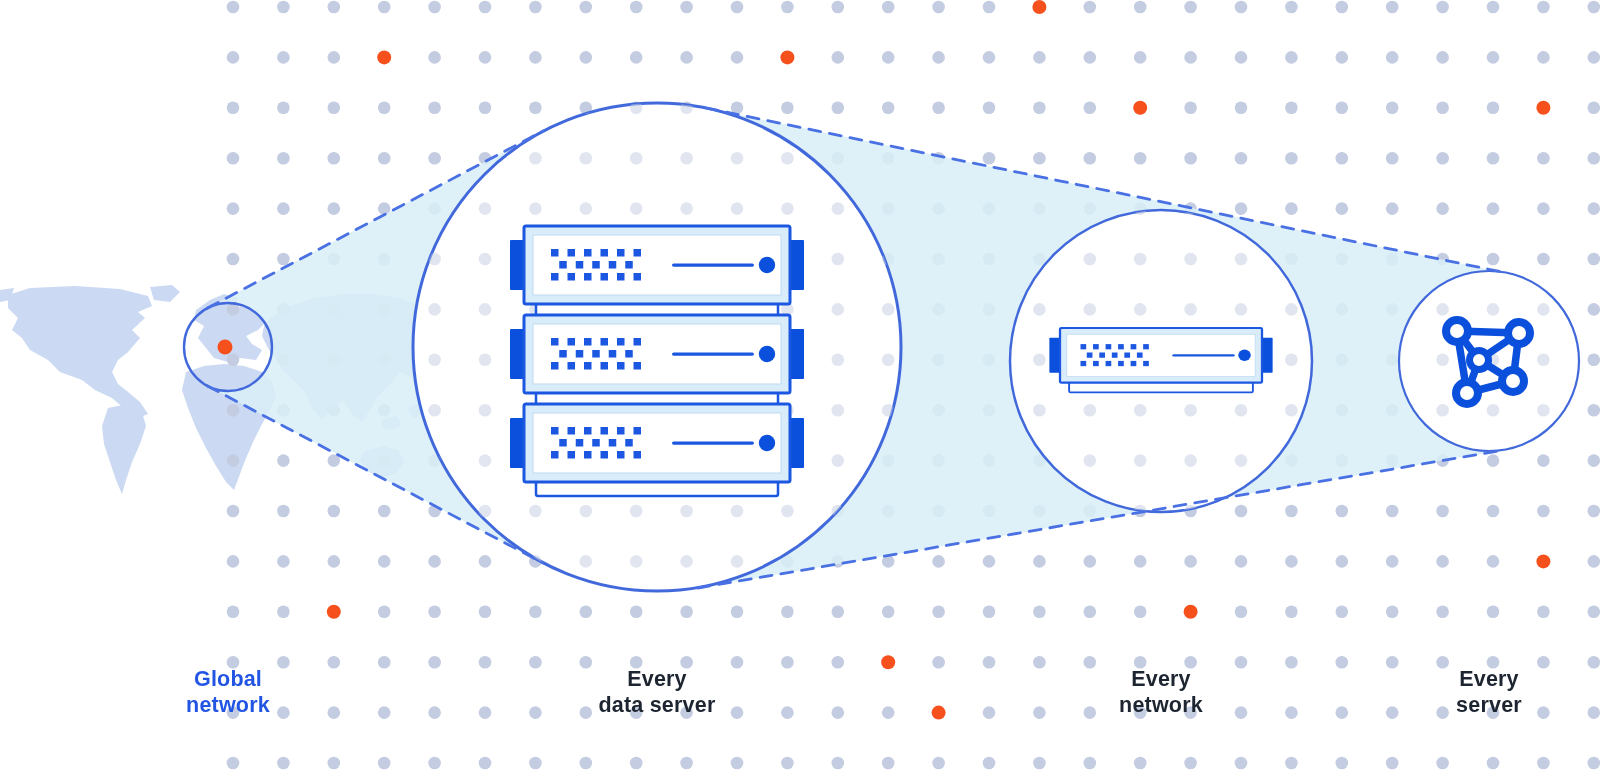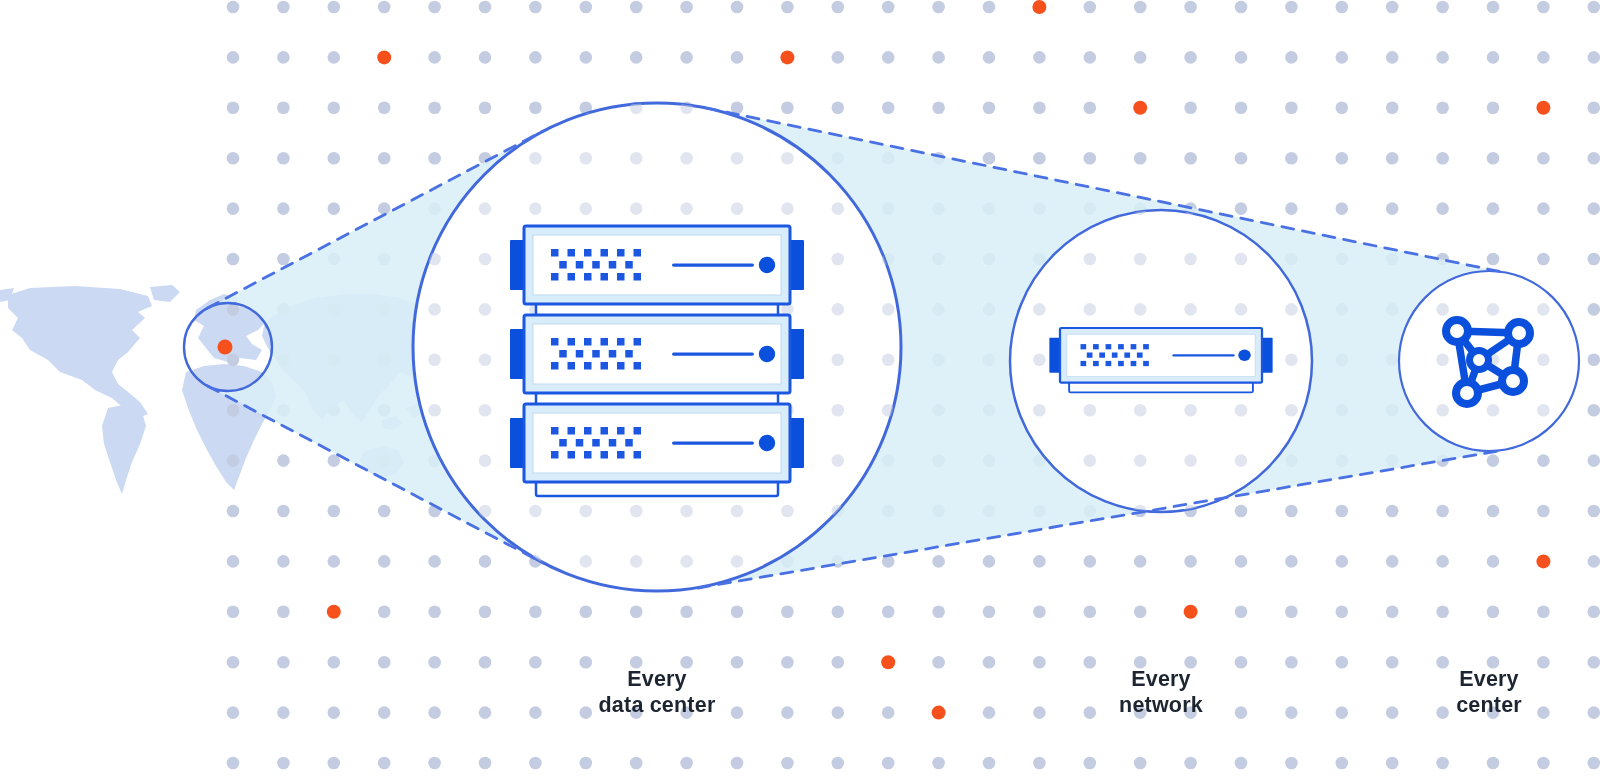--- a/index.html
+++ b/index.html
@@ -1024,25 +1024,29 @@
     <line class="mesh-line" x1="1479" y1="360" x2="1467" y2="393"></line>
     <line class="mesh-line" x1="1479" y1="360" x2="1513" y2="381"></line>
     <circle class="mesh-node" cx="1457" cy="331" r="11"></circle>
     <circle class="mesh-node" cx="1519" cy="333" r="11"></circle>
     <circle class="mesh-node" cx="1467" cy="393" r="11"></circle>
     <circle class="mesh-node" cx="1513" cy="381" r="11"></circle>
     <circle class="mesh-node-center" cx="1479" cy="360" r="9.5"></circle>
   </g>
 </svg>
 
+  <div class="caption blue" style="left:98px;top:667px;">
+    <span>Global</span><br>
+    <span>network</span>
+  </div>
   <div class="caption" style="left:527px;top:667px;">
     <span>Every</span><br>
-    <span>data center</span>
+    <span>data server</span>
   </div>
   <div class="caption" style="left:1031px;top:667px;">
     <span>Every</span><br>
     <span>network</span>
   </div>
   <div class="caption" style="left:1359px;top:667px;">
     <span>Every</span><br>
-    <span>center</span>
+    <span>server</span>
   </div>
 </div>
 
 </body></html>

